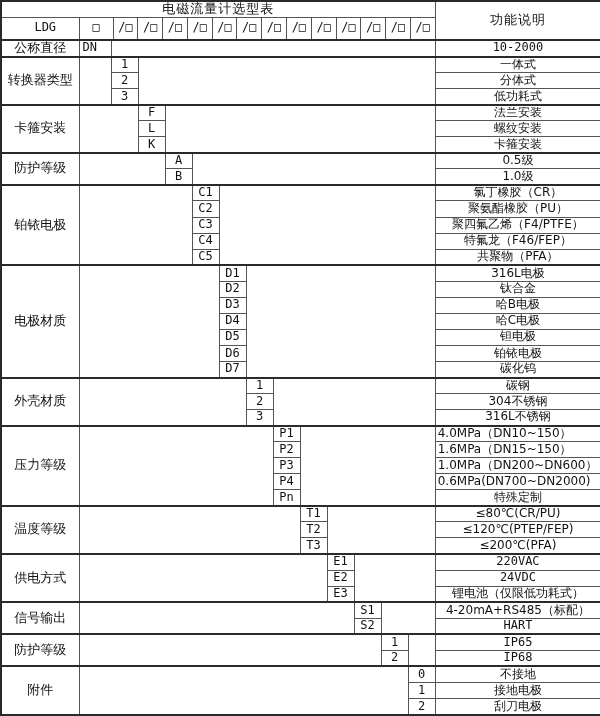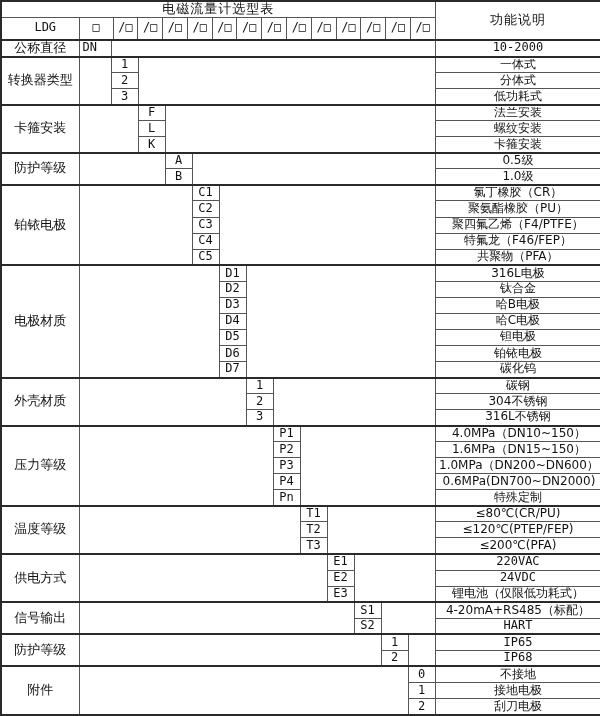--- a/index.html
+++ b/index.html
@@ -25,21 +25,21 @@
   }
   tr{height:16px;}
   tr.r-title{height:14px;}
   tr.r-model{height:22px;}
   tr.gs > td{border-top:2px solid #2a2a2a;}
   td.title-cell{font-size:13px;letter-spacing:1px;}
   td.func-head{font-size:13px;letter-spacing:1px;}
   td.cat{font-size:13px;margin-left:20px;}
   td.code{font-family:"DejaVu Sans Mono","DejaVu Sans",monospace;font-size:12px;}
   td.desc{font-size:12px;border-radius:8px;}
-  td.desc.la{text-align:center;padding-left:2px;}
+  td.desc.la{text-align:left;padding-left:2px;}
   td.mono{font-family:"DejaVu Sans Mono","DejaVu Sans",monospace;}
   td.ldg-cell{text-align:center;padding-left:10px;}
   td.dn-cell{text-align:left;padding-left:3px;margin-top:28px;}
   td.boxes-td{padding:0;}
   .boxes{display:flex;height:100%;align-items:stretch;font-family:"DejaVu Sans Mono","DejaVu Sans",monospace;font-size:12px;}
   .boxes .base{width:33px;flex:0 0 33px;border-right:1px solid #555555;display:flex;align-items:center;justify-content:center;}
   .boxes .slot{flex:1 1 0;border-right:1px solid #555555;display:flex;align-items:center;justify-content:center;}
   .boxes .slot:last-child{border-right:none;}
 </style>
 </head>

